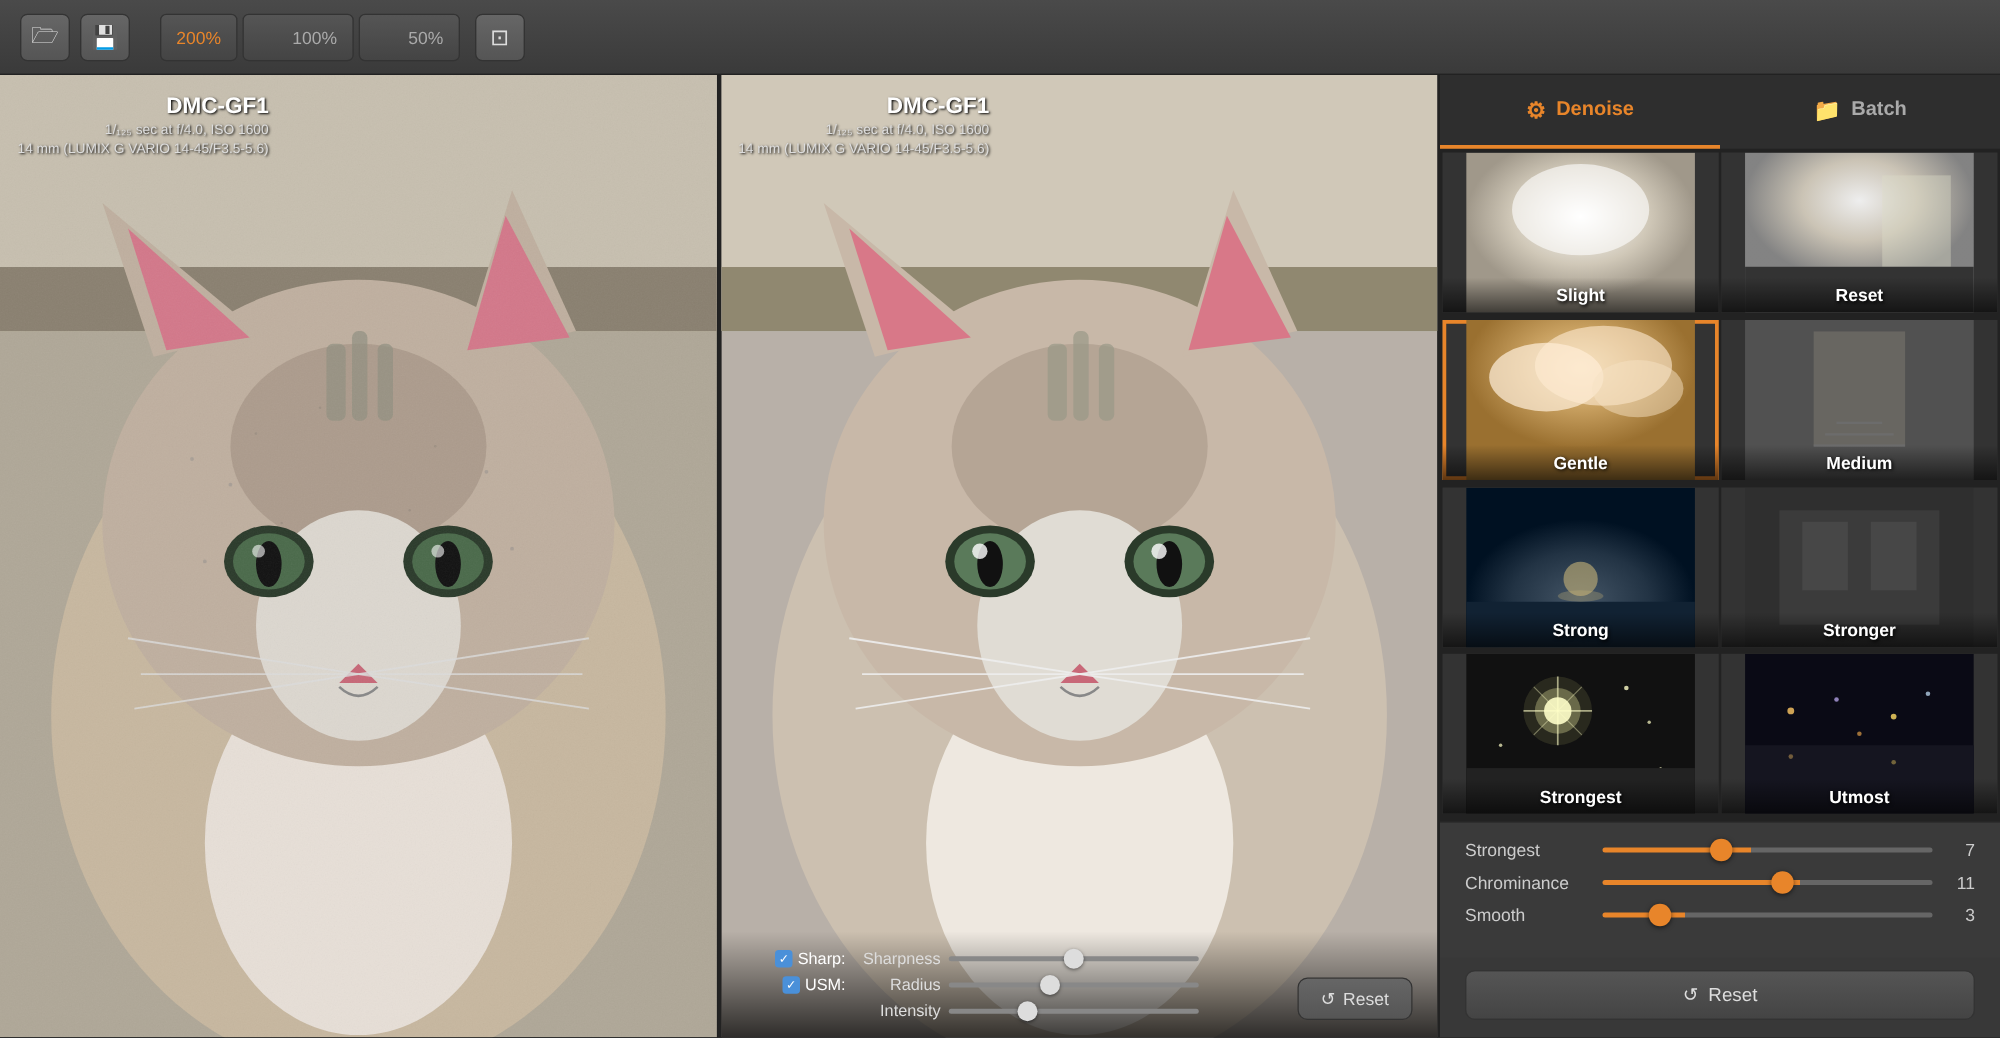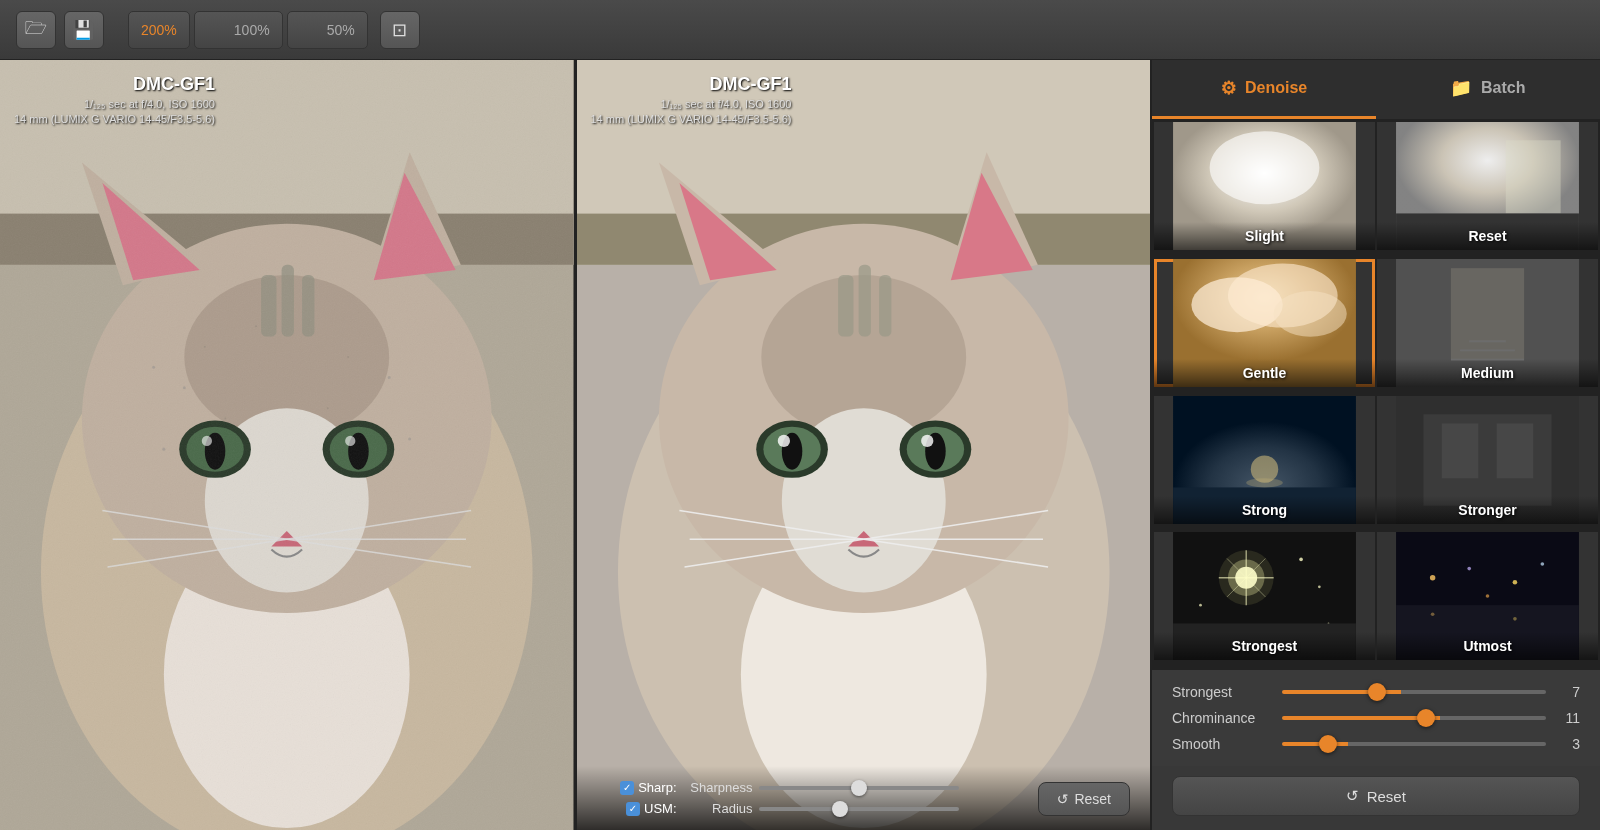--- a/index.html
+++ b/index.html
@@ -281,21 +281,21 @@
       padding: 14px 20px;
       border-top: 1px solid #222;
     }
 
     .adj-row {
       display: flex;
       align-items: center;
       margin-bottom: 10px;
       gap: 10px;
     }
-    .adj-row:last-child { margin-bottom: 0; }
+    .adj-row:last-child { margin-bottom: 12px; }
 
     .adj-label {
       color: #ccc;
       font-size: 14px;
       min-width: 100px;
     }
 
     .adj-slider-wrap {
       flex: 1;
       display: flex;
@@ -528,20 +528,27 @@
         <div class="control-row">
           <div class="control-checkbox">
             <div class="checkbox-box">✓</div>
             <span>USM:</span>
           </div>
           <span class="control-label">Radius</span>
           <div class="control-slider-wrap">
             <input type="range" class="control-slider" min="0" max="100" value="40" style="">
           </div>
         </div>
+        <div class="control-row">
+          <div class="control-checkbox" style="min-width:80px;"></div>
+          <span class="control-label">Intensity</span>
+          <div class="control-slider-wrap">
+            <input type="range" class="control-slider" min="0" max="100" value="30" style="">
+          </div>
+        </div>
       </div>
 
       <button class="panel-reset-btn" style="bottom:14px; right:20px;">
         <span>↺</span>
         <span>Reset</span>
       </button>
     </div>
 
   </div>
 

